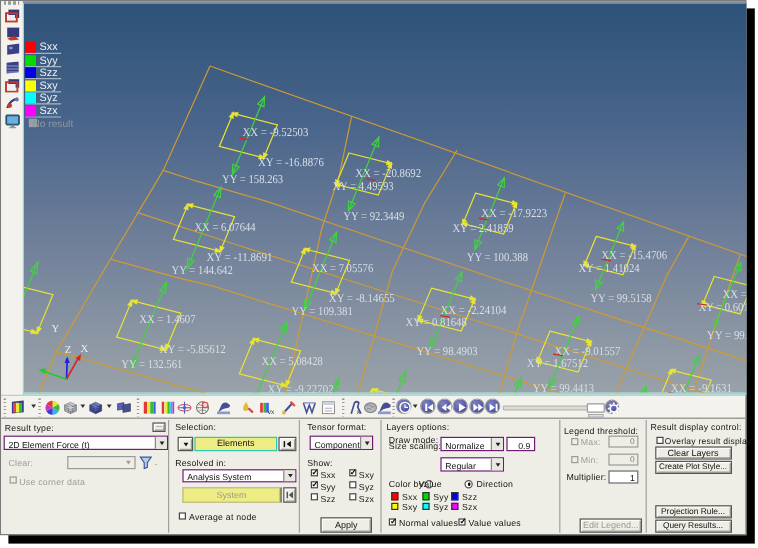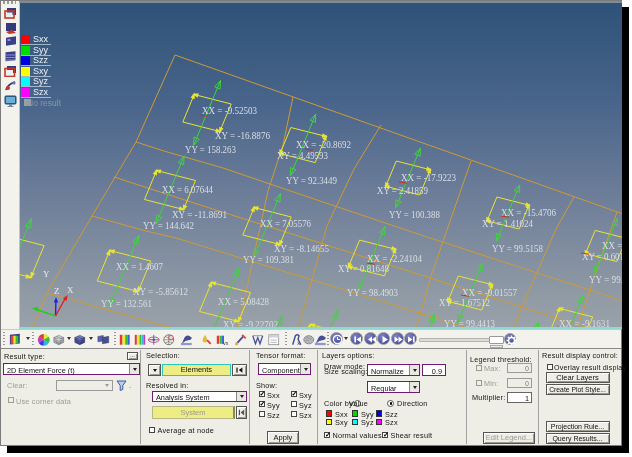--- a/index.html
+++ b/index.html
@@ -536,21 +536,21 @@
 <div class="cb c" style="left:289.5px;top:390px"></div>
     <div class="lbl" style="left:298px;top:389.5px">Sxy</div>
 <div class="cb c" style="left:257.5px;top:400px"></div>
     <div class="lbl" style="left:266px;top:399.5px">Syy</div>
 <div class="cb" style="left:289.5px;top:400px"></div>
     <div class="lbl" style="left:298px;top:399.5px">Syz</div>
 <div class="cb" style="left:257.5px;top:410px"></div>
     <div class="lbl" style="left:266px;top:409.5px">Szz</div>
 <div class="cb" style="left:289.5px;top:410px"></div>
     <div class="lbl" style="left:298px;top:409.5px">Szx</div>
-<div class="btn" style="left:266px;top:429.5px;width:32px;height:13px;line-height:12px">Apply</div>
+<div class="btn" style="left:266px;top:429.5px;width:43px;height:13px;line-height:12px">Apply</div>
 
 <div class="lbl" style="left:321px;top:350px">Layers options:</div>
 <div class="lbl" style="left:323px;top:366px">Size scaling:</div>
 <div class="combo" style="left:366px;top:363px;width:53px;height:11.5px">Normalize<i></i></div>
 <div class="combo" style="left:421px;top:363px;width:24px;height:11.5px">
       <span style="position:absolute;right:3px;top:1.5px">0.9</span>
     </div>
 <div class="lbl" style="left:323px;top:361px">Draw mode:</div>
 <div class="combo" style="left:366px;top:380px;width:53px;height:11.5px">Regular<i></i></div>
 <div class="lbl" style="left:323px;top:398px">Color by:</div>
@@ -566,21 +566,21 @@
     <div class="lbl" style="left:384px;top:408.5px">Szz</div>
 <div class="sw" style="left:324.5px;top:417.5px;background:#ff0"></div>
     <div class="lbl" style="left:334px;top:417px">Sxy</div>
 <div class="sw" style="left:350.5px;top:417.5px;background:#0ff"></div>
     <div class="lbl" style="left:360px;top:417px">Syz</div>
 <div class="sw" style="left:374.5px;top:417.5px;background:#f0f"></div>
     <div class="lbl" style="left:384px;top:417px">Szx</div>
 <div class="cb c" style="left:323px;top:430.5px"></div>
     <div class="lbl" style="left:331.5px;top:430px">Normal values</div>
 <div class="cb c" style="left:381px;top:430.5px"></div>
-    <div class="lbl" style="left:389.5px;top:430px">Shear result</div>
+    <div class="lbl" style="left:389.5px;top:430px">Value values</div>
 
 <div class="lbl" style="left:469px;top:354px">Legend threshold:</div>
 <div class="cb d" style="left:475px;top:363.5px"></div>
     <div class="dlbl" style="left:483px;top:363px">Max:</div>
 <div class="dcombo" style="left:506px;top:361.5px;width:25px;height:10px;background:#efeee6">
       <span style="position:absolute;right:2px;top:1px;font-size:7px;color:#777">0</span>
     </div>
 <div class="cb d" style="left:475px;top:378.5px"></div>
     <div class="dlbl" style="left:483px;top:378px">Min:</div>
 <div class="dcombo" style="left:506px;top:376.5px;width:25px;height:10px">

